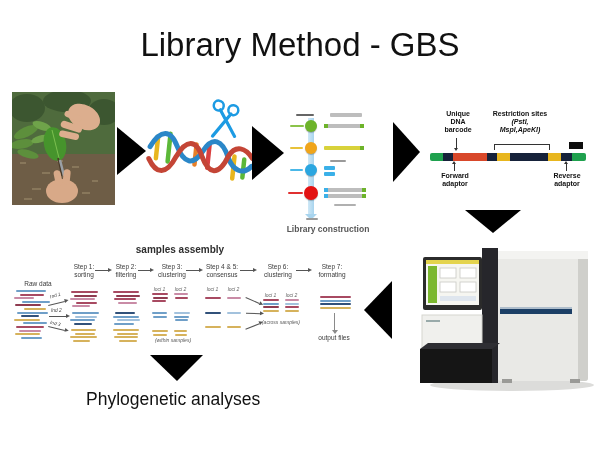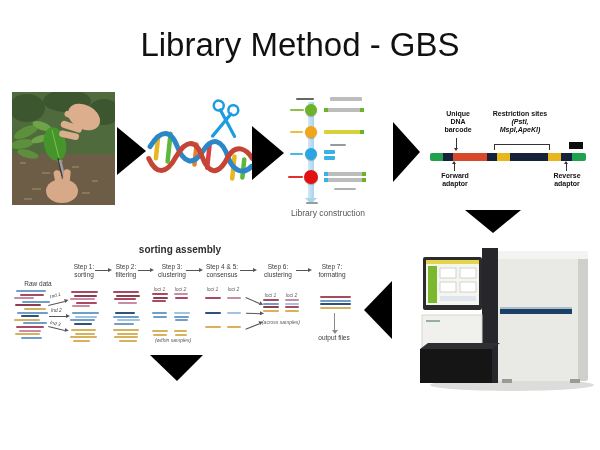--- a/index.html
+++ b/index.html
@@ -42,21 +42,21 @@
   .bc-bar{position:absolute;left:2px;top:49px;height:8px;display:flex;border-radius:2px;overflow:hidden;}
   .bc-bar .seg{height:8px;}
   .bc-tick{position:absolute;width:1px;background:#333;}
   .bc-tick::after{content:'';position:absolute;left:-2px;border-left:2.5px solid transparent;border-right:2.5px solid transparent;}
   .tick-d::after{bottom:-3px;border-top:3.5px solid #333;}
   .tick-u::after{top:-3px;border-bottom:3.5px solid #333;}
   .bracket{position:absolute;left:66px;top:40px;width:54px;height:5px;border-top:1px solid #333;
            border-left:1px solid #333;border-right:1px solid #333;}
   .bc-chip{position:absolute;left:141px;top:38px;width:14px;height:7px;background:#0d0d0d;}
   
-  .lib{left:286px;top:96px;width:84px;height:124px;}
+  .lib{left:286px;top:112px;width:84px;height:124px;font-weight:bold;}
   .lib-band{position:absolute;left:22px;top:6px;width:6px;height:96px;background:linear-gradient(90deg,#cfe8f6,#a8d4ee);}
   .lib-band::after{content:'';position:absolute;left:-3px;bottom:-6px;border-left:6px solid transparent;
                    border-right:6px solid transparent;border-top:6px solid #a8d4ee;}
   .lib-dot{position:absolute;border-radius:50%;box-shadow:0 1px 1px rgba(0,0,0,.25);}
   .lib-dash{position:absolute;height:2px;border-radius:1px;}
   .gbar{position:absolute;height:4px;border-radius:1px;background:#bdbdbd;display:flex;justify-content:space-between;}
   .gbar i{display:block;width:4px;height:4px;}
   .lib-cap{position:absolute;left:-6px;top:112px;width:96px;text-align:center;font-size:8.5px;color:#575757;}
   .mini{position:absolute;background:#9a9a9a;height:2px;border-radius:1px;}
   
@@ -240,21 +240,21 @@
       <rect x="6" y="87" width="14" height="2" fill="#9aa"></rect>
       <polygon points="0,116 72,116 80,110 8,110" fill="#2e2e33"></polygon>
       <rect x="0" y="116" width="72" height="34" fill="#151515"></rect>
       <rect x="150" y="146" width="10" height="4" fill="#9a9a97"></rect>
       <rect x="82" y="146" width="10" height="4" fill="#9a9a97"></rect>
     </svg>
   </div>
 
   <div class="abs tri tri-l1"></div>
 
-  <div class="abs pl-title">sorting assembly</div>
+  <div class="abs pl-title">samples assembly</div>
   <div class="abs raw-h">Raw data</div>
 
   <div class="abs step-h pre" style="left:61px;">Step 1:
 sorting</div>
   <div class="abs step-h pre" style="left:103px;">Step 2:
 filtering</div>
   <div class="abs step-h pre" style="left:149px;">Step 3:
 clustering</div>
   <div class="abs step-h pre" style="left:199px;">Step 4 &amp; 5:
 consensus</div>
@@ -419,14 +419,15 @@
   <div class="abs stack" style="left:320px;top:296px;">
       <div class="ln" style="background: rgb(168, 74, 98); width: 31px; margin-left: 0px;"></div>
       <div class="ln" style="background: rgb(111, 159, 200); width: 31px; margin-left: 0px;"></div>
       <div class="ln" style="background: rgb(49, 81, 122); width: 31px; margin-left: 0px;"></div>
       <div class="ln" style="background: rgb(214, 178, 92); width: 31px; margin-left: 0px;"></div>
     </div>
   <div class="varrow" style="left:334px;top:313px;height:17px;"></div>
   <div class="abs out-label">output files</div>
 
   <div class="abs tri tri-d2"></div>
+  <div class="abs phylo">Phylogenetic analyses</div>
 
 </div>
 
 </body></html>

